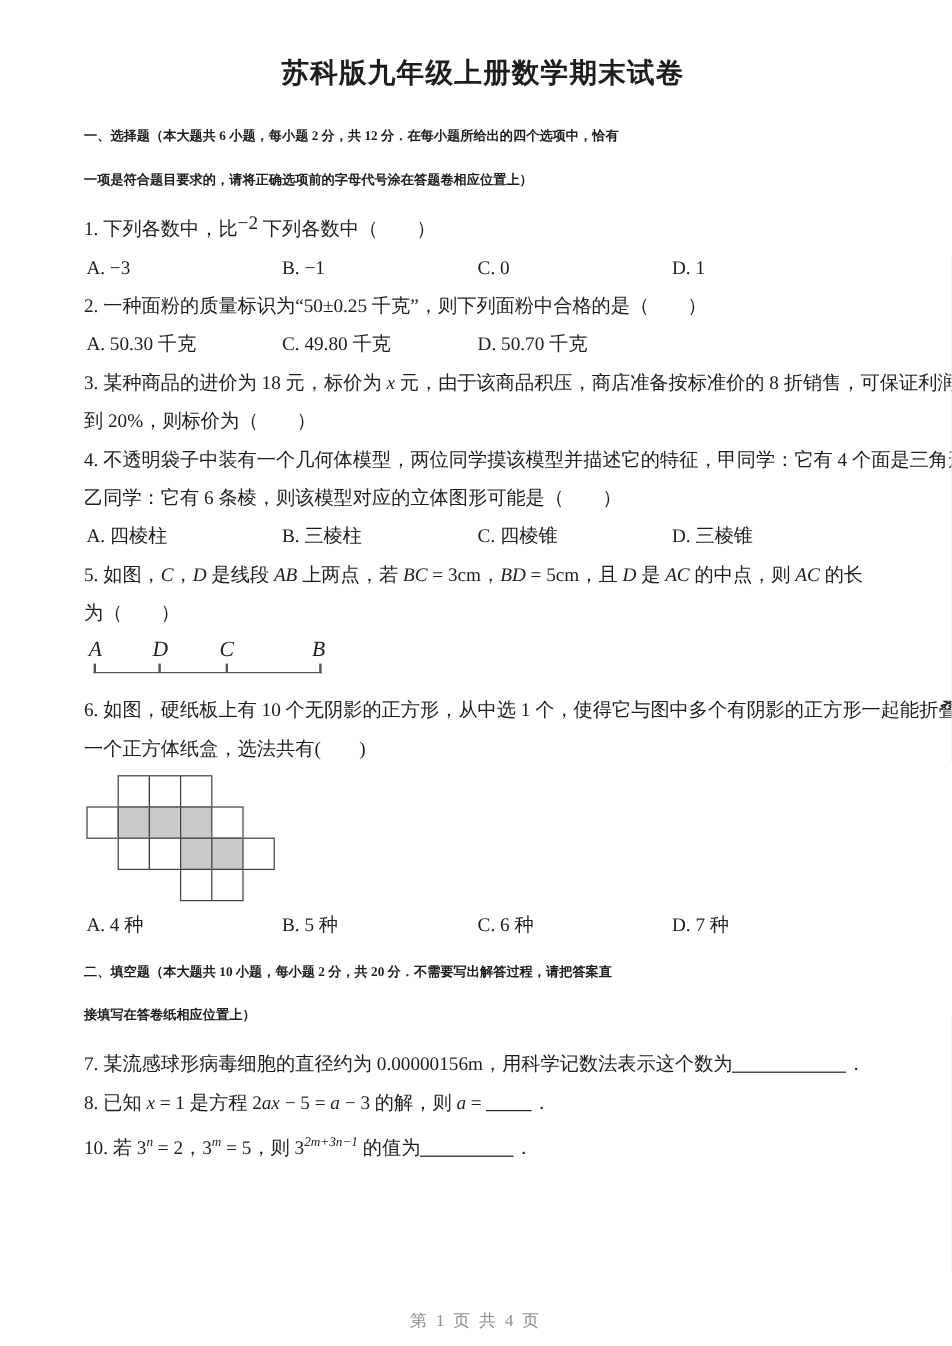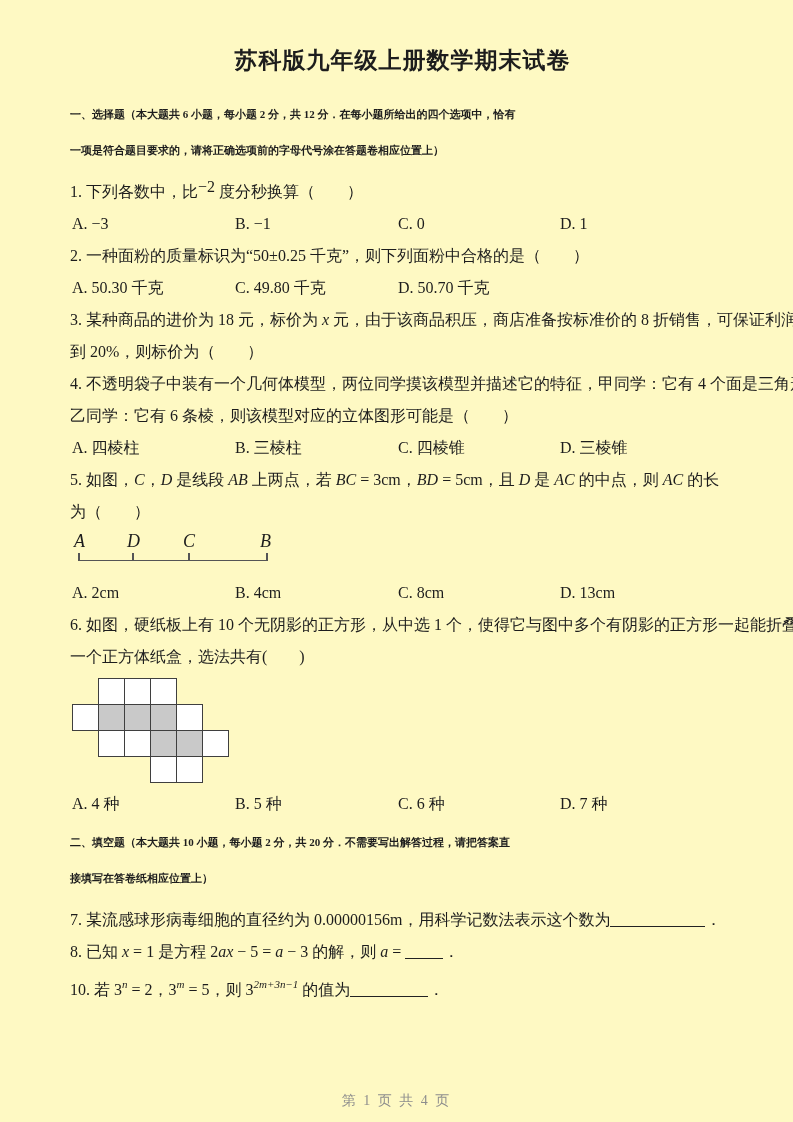--- a/index.html
+++ b/index.html
@@ -1,20 +1,20 @@
 <!DOCTYPE html>
 <html><head>
 <meta charset="utf-8">
 <style>
   html,body{margin:0;padding:0;background:#e8e8e8;}
   .page{
     position:relative;
     width:793px;height:1122px;
     margin:0 auto;
-    background:#fef9c3;
+    background:#ffffff;
     font-family:"Liberation Serif","DejaVu Serif",serif;
     color:#1d1d1d;
     overflow:hidden;
   }
   .content{padding:46px 58px 0 70px;}
   .title{
     font-size:23px;font-weight:bold;text-align:center;
     margin:0 0 20px 0;letter-spacing:1px;line-height:30px;
   }
   .sec-header{font-weight:bold;font-size:11px;margin:4px 0 8px 0;font-family:Liberation Serif, serif;}
@@ -59,21 +59,21 @@
   <div class="content">
     <h1 class="title">苏科版九年级上册数学期末试卷</h1>
 
     <div class="sec-header">
       <div class="sec-line">一、选择题（本大题共 6 小题，每小题 2 分，共 12 分．在每小题所给出的四个选项中，恰有</div>
       <div class="sec-line">一项是符合题目要求的，请将正确选项前的字母代号涂在答题卷相应位置上）</div>
     </div>
 
     <div id="choice-questions">
         <div class="question">
-          <div class="q-line"><span>1. 下列各数中，比</span><span class="seg-raise">−2</span><span> 度分秒换算（　　）</span></div>
+          <div class="q-line"><span>1. 下列各数中，比</span><span class="seg-raise">−2</span><span> 下列各数中（　　）</span></div>
           <div class="options">
             <span class="opt">A. −3</span>
             <span class="opt">B. −1</span>
             <span class="opt">C. 0</span>
             <span class="opt">D. 1</span>
           </div>
         </div>
         <div class="question">
           <div class="q-line"><span>2. 一种面粉的质量标识为“50±0.25 千克”，则下列面粉中合格的是（　　）</span></div>
           <div class="options">
@@ -102,26 +102,20 @@
           <div class="fig-segment">
             <span class="fig-label" style="left: 2px;">A</span>
             <span class="fig-label" style="left: 55px;">D</span>
             <span class="fig-label" style="left: 111px;">C</span>
             <span class="fig-label" style="left: 188px;">B</span>
             <div class="fig-line" style="left: 6px; width: 190px;"></div>
             <div class="fig-tick" style="left: 6px;"></div>
             <div class="fig-tick" style="left: 60px;"></div>
             <div class="fig-tick" style="left: 116px;"></div>
             <div class="fig-tick" style="left: 194px;"></div>
-          </div>
-          <div class="options">
-            <span class="opt">A. 2cm</span>
-            <span class="opt">B. 4cm</span>
-            <span class="opt">C. 8cm</span>
-            <span class="opt">D. 13cm</span>
           </div>
         </div>
         <div class="question">
           <div class="q-line"><span>6. 如图，硬纸板上有 10 个无阴影的正方形，从中选 1 个，使得它与图中多个有阴影的正方形一起能折叠成</span></div>
           <div class="q-line"><span>一个正方体纸盒，选法共有(　　)</span></div>
           <div class="fig-grid" style="height: 106px;">
             <div class="grid-cell" style="left: 26px; top: 0px; width: 27px; height: 27px;"></div>
             <div class="grid-cell" style="left: 52px; top: 0px; width: 27px; height: 27px;"></div>
             <div class="grid-cell" style="left: 78px; top: 0px; width: 27px; height: 27px;"></div>
             <div class="grid-cell" style="left: 0px; top: 26px; width: 27px; height: 27px;"></div>

